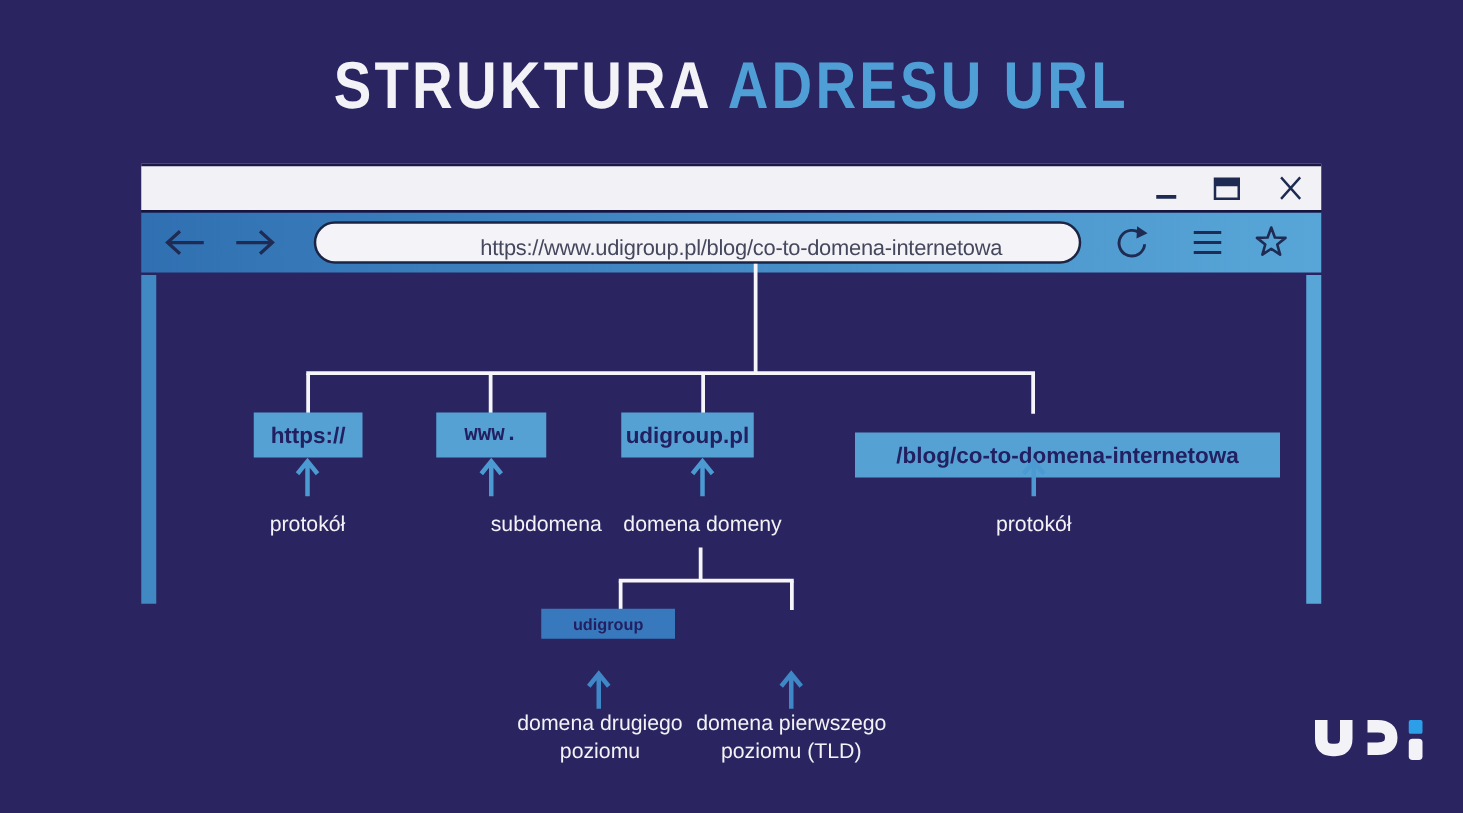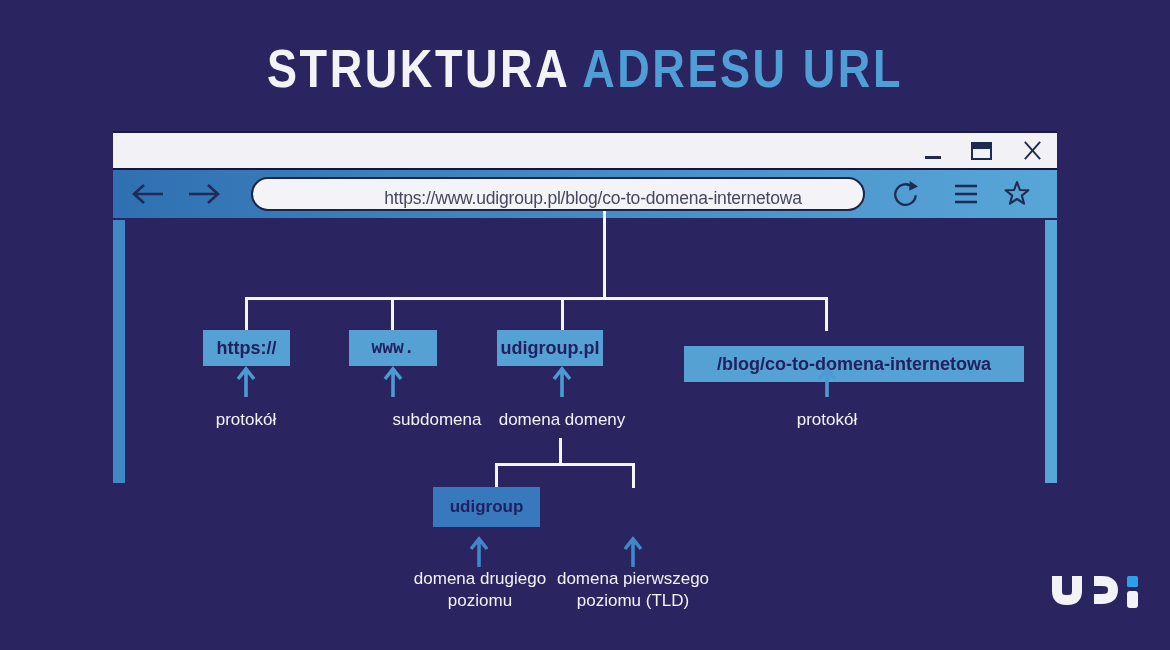--- a/index.html
+++ b/index.html
@@ -50,21 +50,21 @@
   .d6 { left:632px; top:465px; height:23px; }
 
   
   .box { position:absolute; height:36px; display:flex; align-items:center; justify-content:center;
          background:var(--lightblue,#55a1d3); color:var(--boxtext,#232062); font-weight:700;
          font-size:18px; z-index:6; white-space:nowrap; }
   .b1 { left:203px; top:330px; width:87px; }
   .b2 { left:349px; top:330px; width:88px;font-family:Liberation Mono, monospace; }
   .b3 { left:497px; top:330px; width:106px; }
   .b4 { left:684px; top:346px; width:340px; }
-  .box.lvl2 { height:40px; background:var(--midblue,#3878bd); font-size:17px; }
+  .box.lvl2 { height:24px; background:var(--midblue,#3878bd); font-size:13px; }
   .b5 { left:433px; top:487px; width:107px; }
   .b6 { left:586px; top:487px; width:84px; }
 
   
   .up { position:absolute; width:20px; height:32px; z-index:6; }
   .up.r1 { color:var(--arrow1,#4b9ad2); top:366px; }
   .up.r2 { color:var(--arrow2,#3f87c6); top:536px; }
   .a1 { left:236px; } .a2 { left:383px; } .a3 { left:552px; } .a4 { left:817px; }
   .a5 { left:469px; } .a6 { left:623px; }
   .lbl { position:absolute; transform:translateX(-50%); color:var(--textwhite,#f2f2f7);

